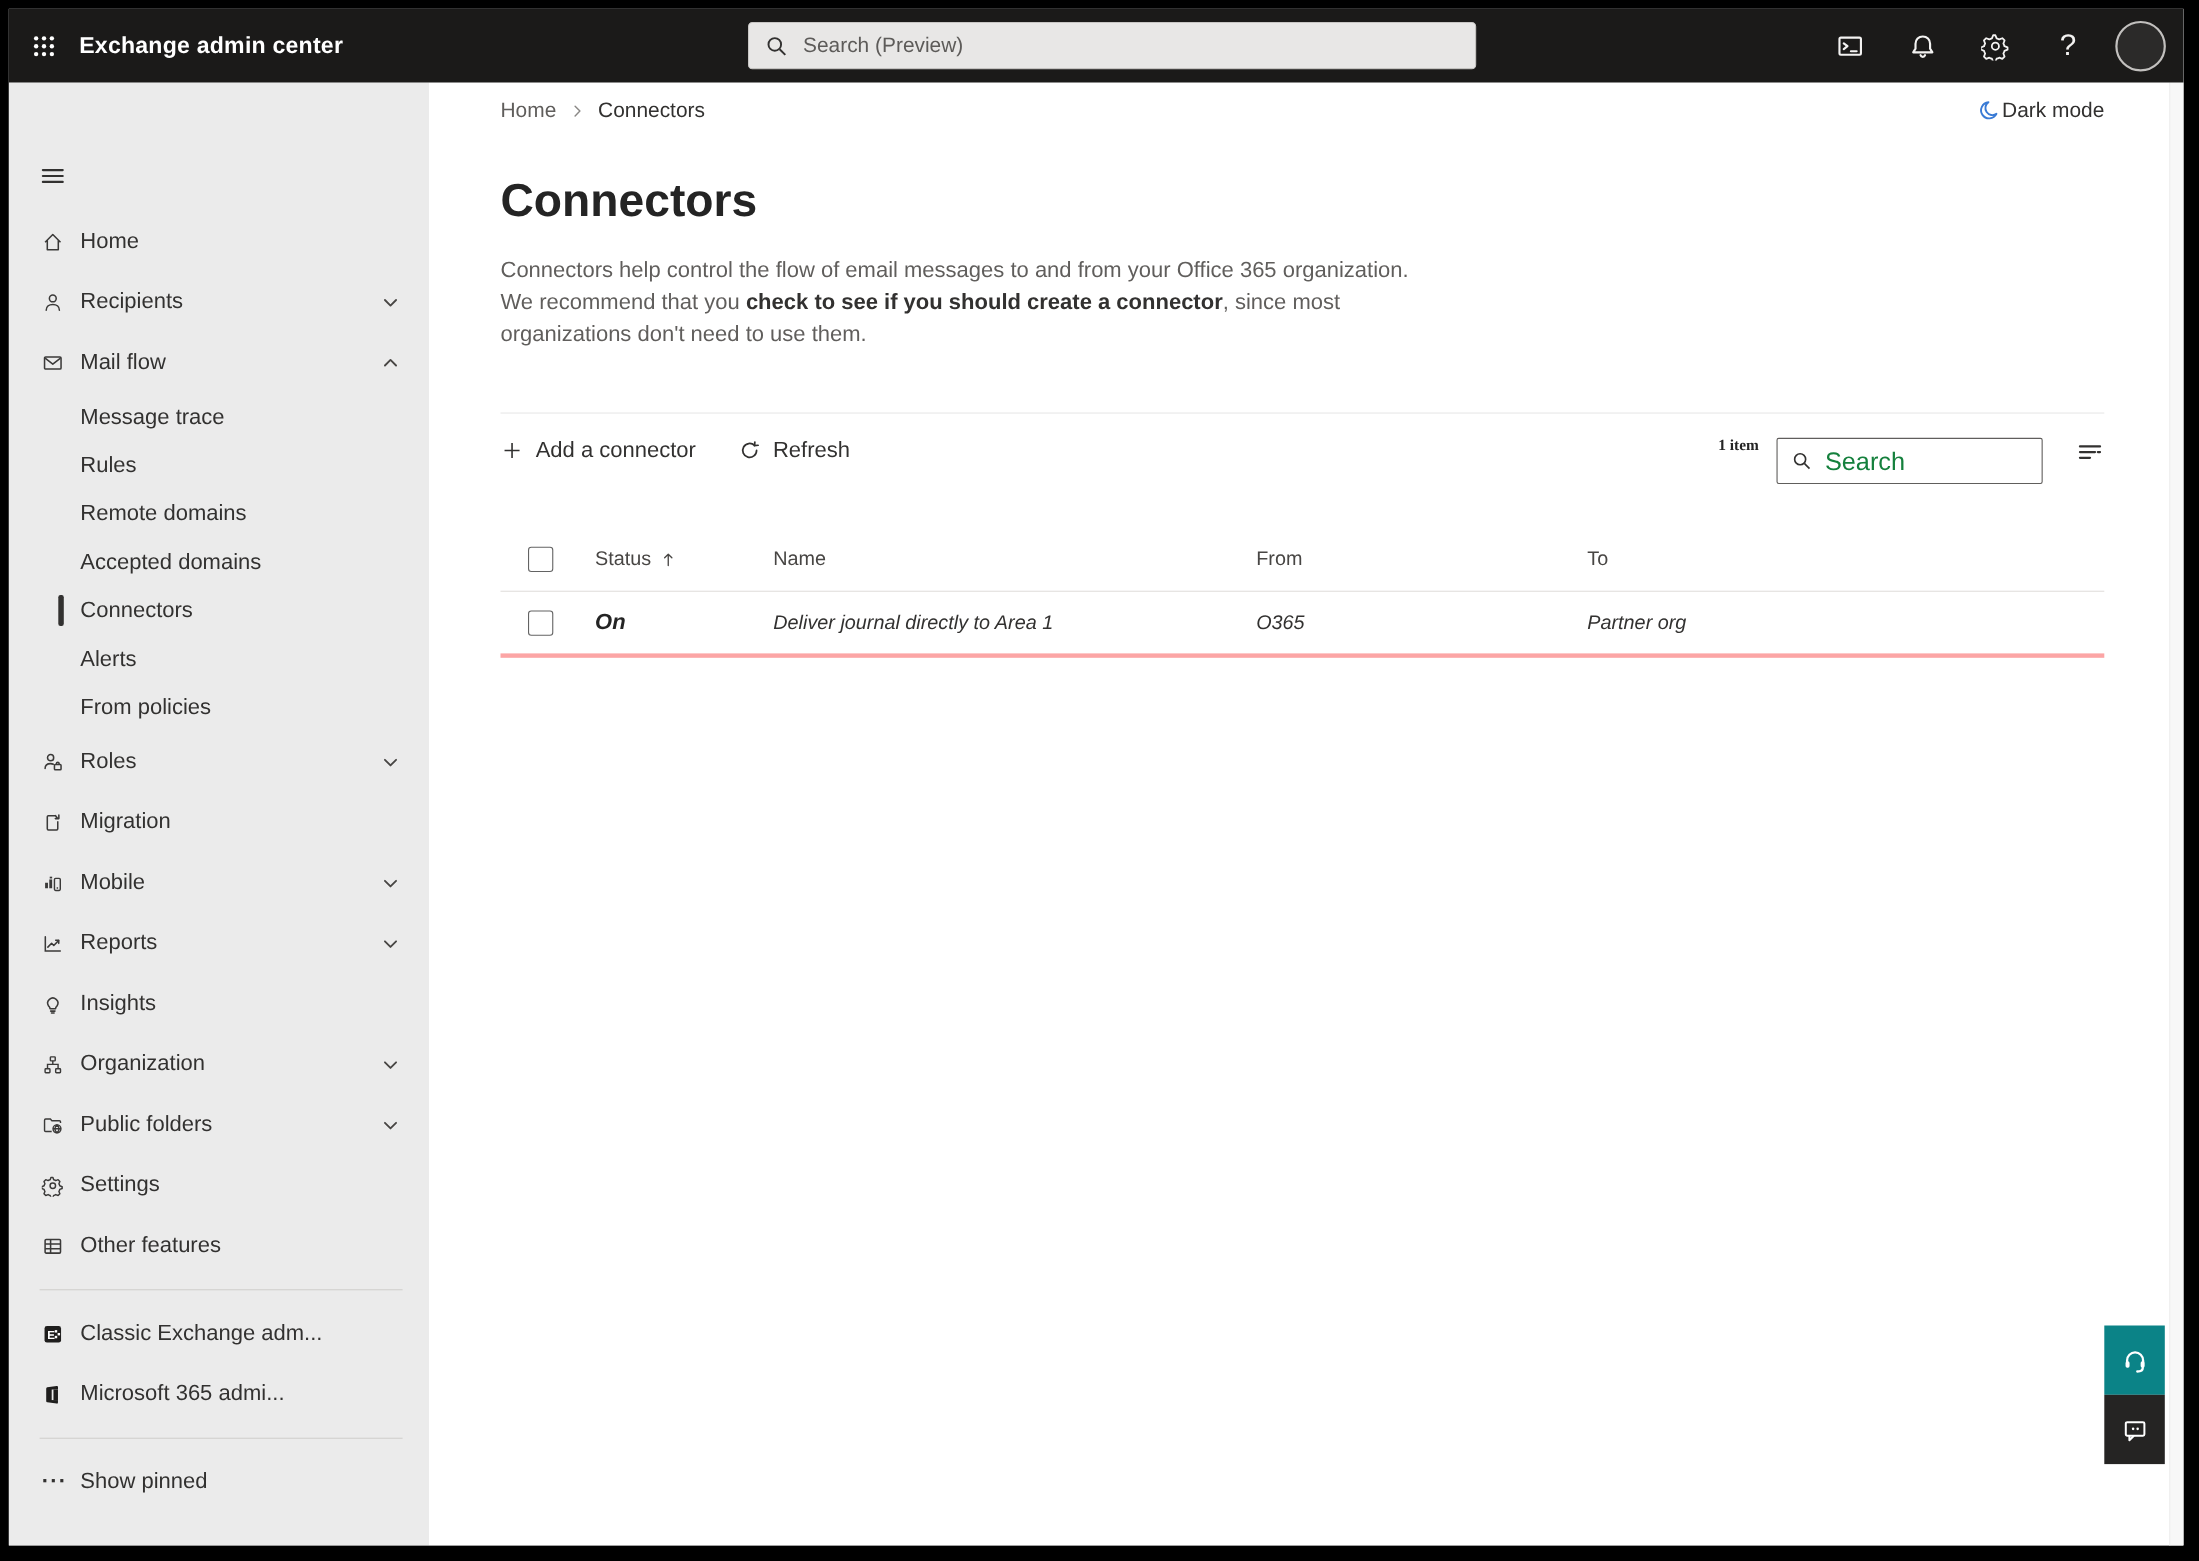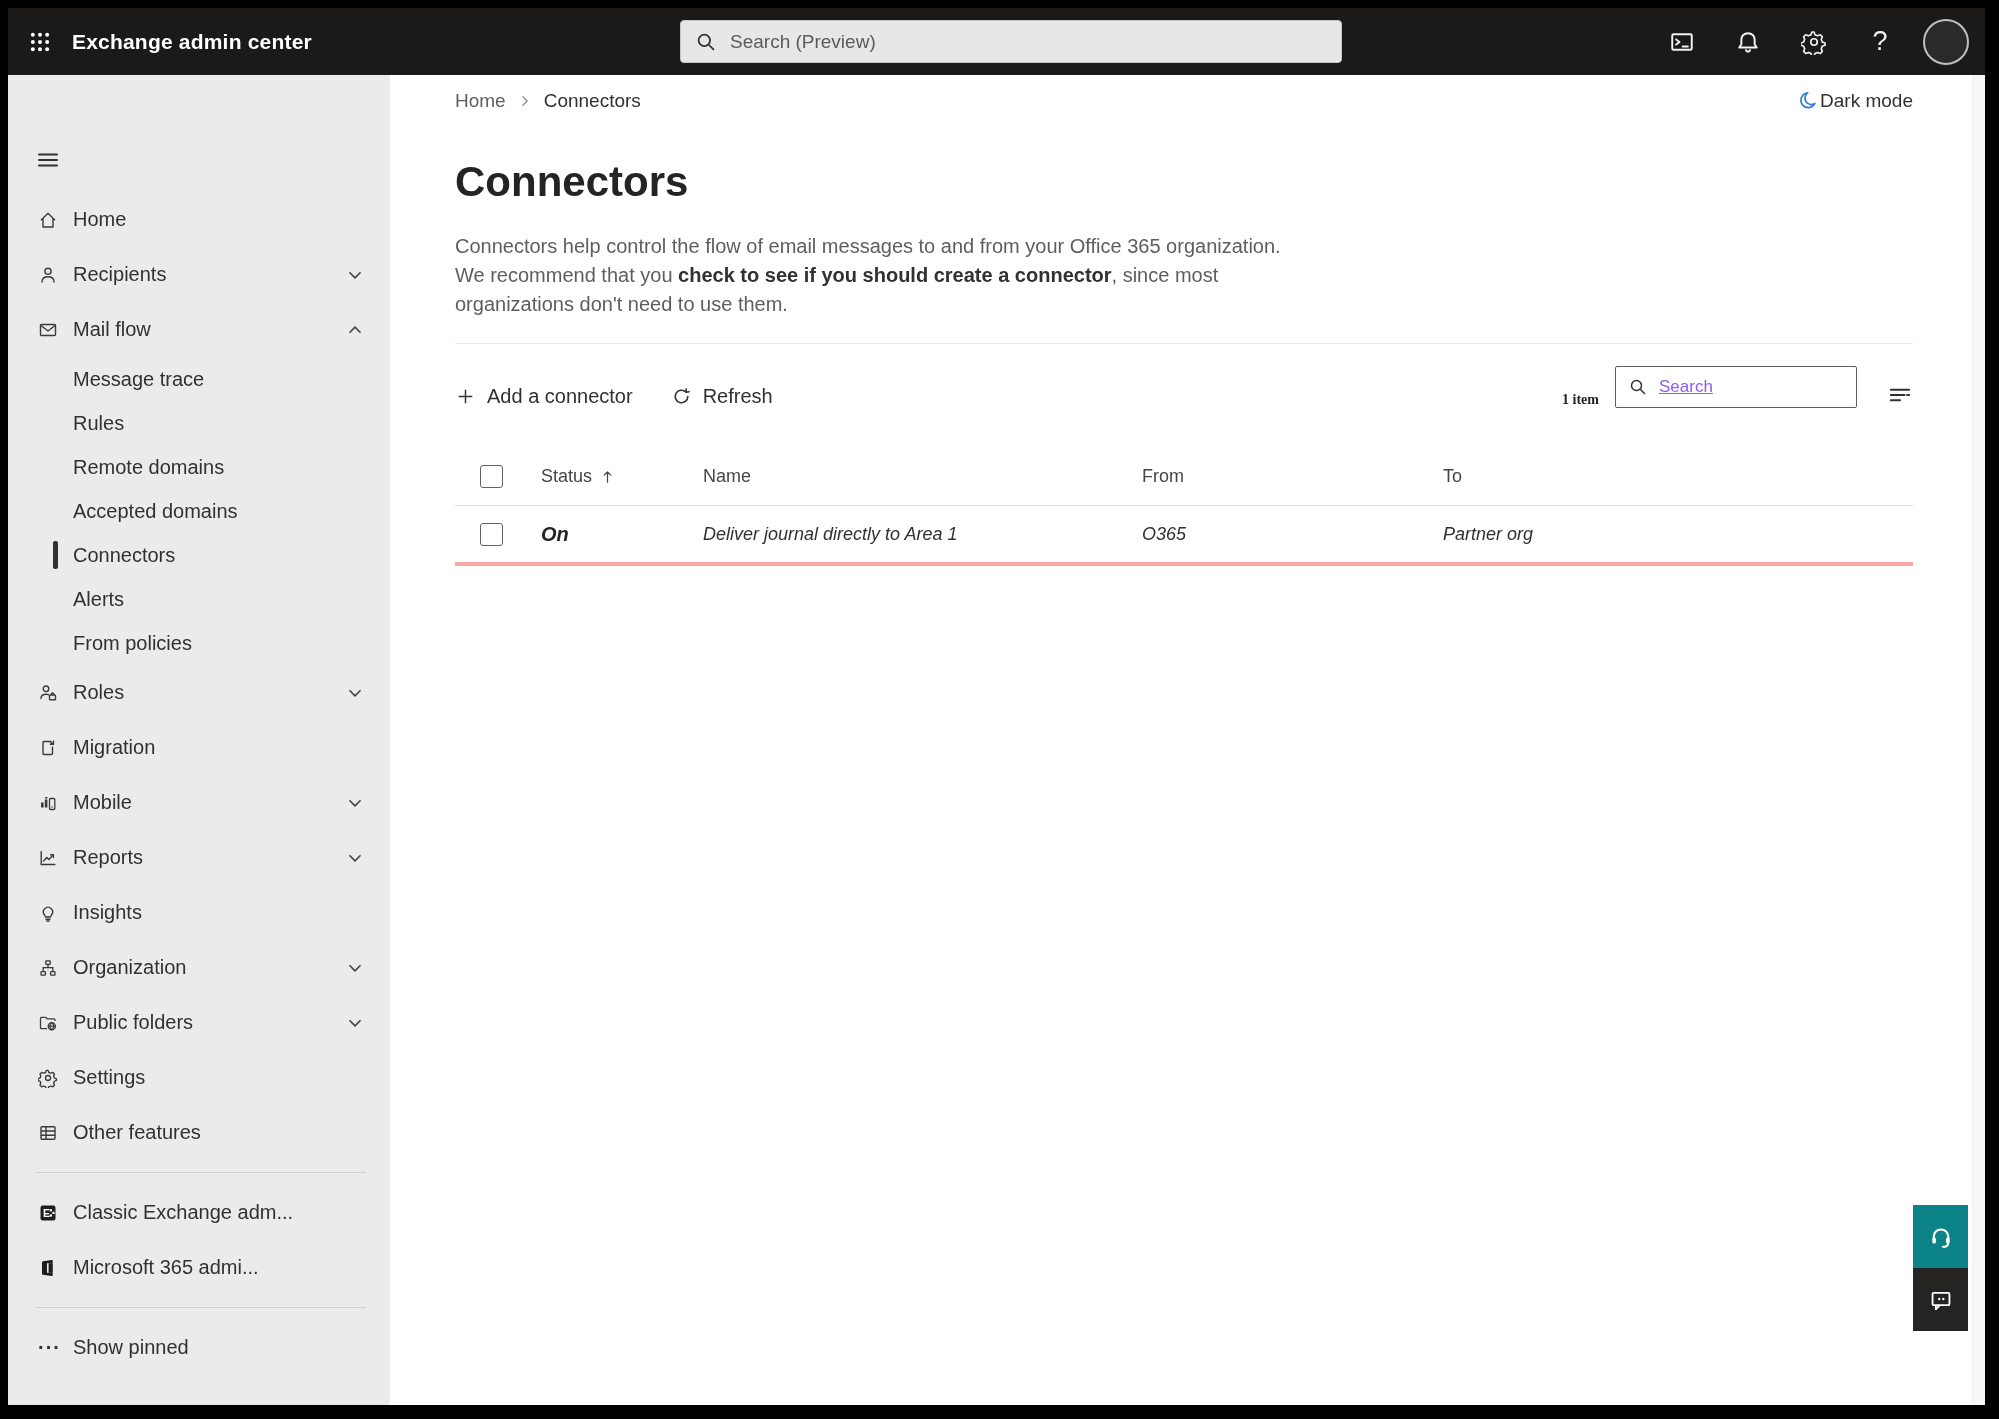--- a/index.html
+++ b/index.html
@@ -58,31 +58,31 @@
   .breadcrumb { display:flex; align-items:center; gap:12px; font-size:19px; }
   .crumb-home { color:#605e5c; cursor:pointer; }
   .crumb-sep { color:#8a8886; display:flex; }
   .crumb-current { color:#323130; }
   .darkmode { margin-left:auto; display:flex; align-items:center; 
               font-size:19px; color:#323130; background:none; border:none; cursor:pointer; }
   .page-title { margin-top:46px; font-size:42px; font-weight:700; color:#242424; }
   .desc { margin-top:26px; max-width:848px; font-size:20px; line-height:29px; color:#605e5c; }
   .desc-link { color:#323130; font-weight:600; cursor:pointer; }
 
-  .toolbar-sec { margin-top:24px; border-top:1px solid #e8e8e8; padding:22px 0 40px;
-                 display:flex; align-items:flex-end; }
+  .toolbar-sec { margin-top:56px; border-top:1px solid #e8e8e8; padding:22px 0 40px;
+                 display:flex; align-items:flex-start; }
   .tool-btn { display:flex; align-items:center; gap:11px; font-size:20px; color:#323130;
               background:none; border:none; cursor:pointer; }
   .tool-btn + .tool-btn { margin-left:38px; }
   .item-count { margin-left:auto; margin-right:16px; font-family:"Liberation Serif",serif;
                 font-weight:700; font-size:14px; color:#242424; }
   .list-search { width:242px; height:42px; background:#fff; border:1px solid #605e5c;
                  border-radius:2px; display:flex; align-items:center; padding:0 12px;
                  gap:11px; cursor:text; }
-  .list-search .ph { font-size:17px; color:#8b5cf6;text-decoration:underline; }
+  .list-search .ph { font-size:23px; color:#15803d; }
   .filter-btn { margin-left:30px; background:none; border:none; color:#323130;
                 display:flex; cursor:pointer; }
 
   .grid-cols { display:grid; grid-template-columns:86px 162px 439px 301px 1fr; align-items:center; }
   .thead { height:58px; border-bottom:1px solid #e1dfdd; font-size:18px; color:#484644; }
   .th-status { display:flex; align-items:center; gap:8px; }
   .trow { height:60px; border-bottom:4px solid #fca5a5; font-size:18px; color:#323130;font-style:italic; }
   .tcheck { margin-left:25px; width:23px; height:23px; border:1.5px solid #636363;
             border-radius:3px; background:#fff; cursor:pointer; }
   .status-on { font-weight:700; font-size:20px; color:#242424; }

